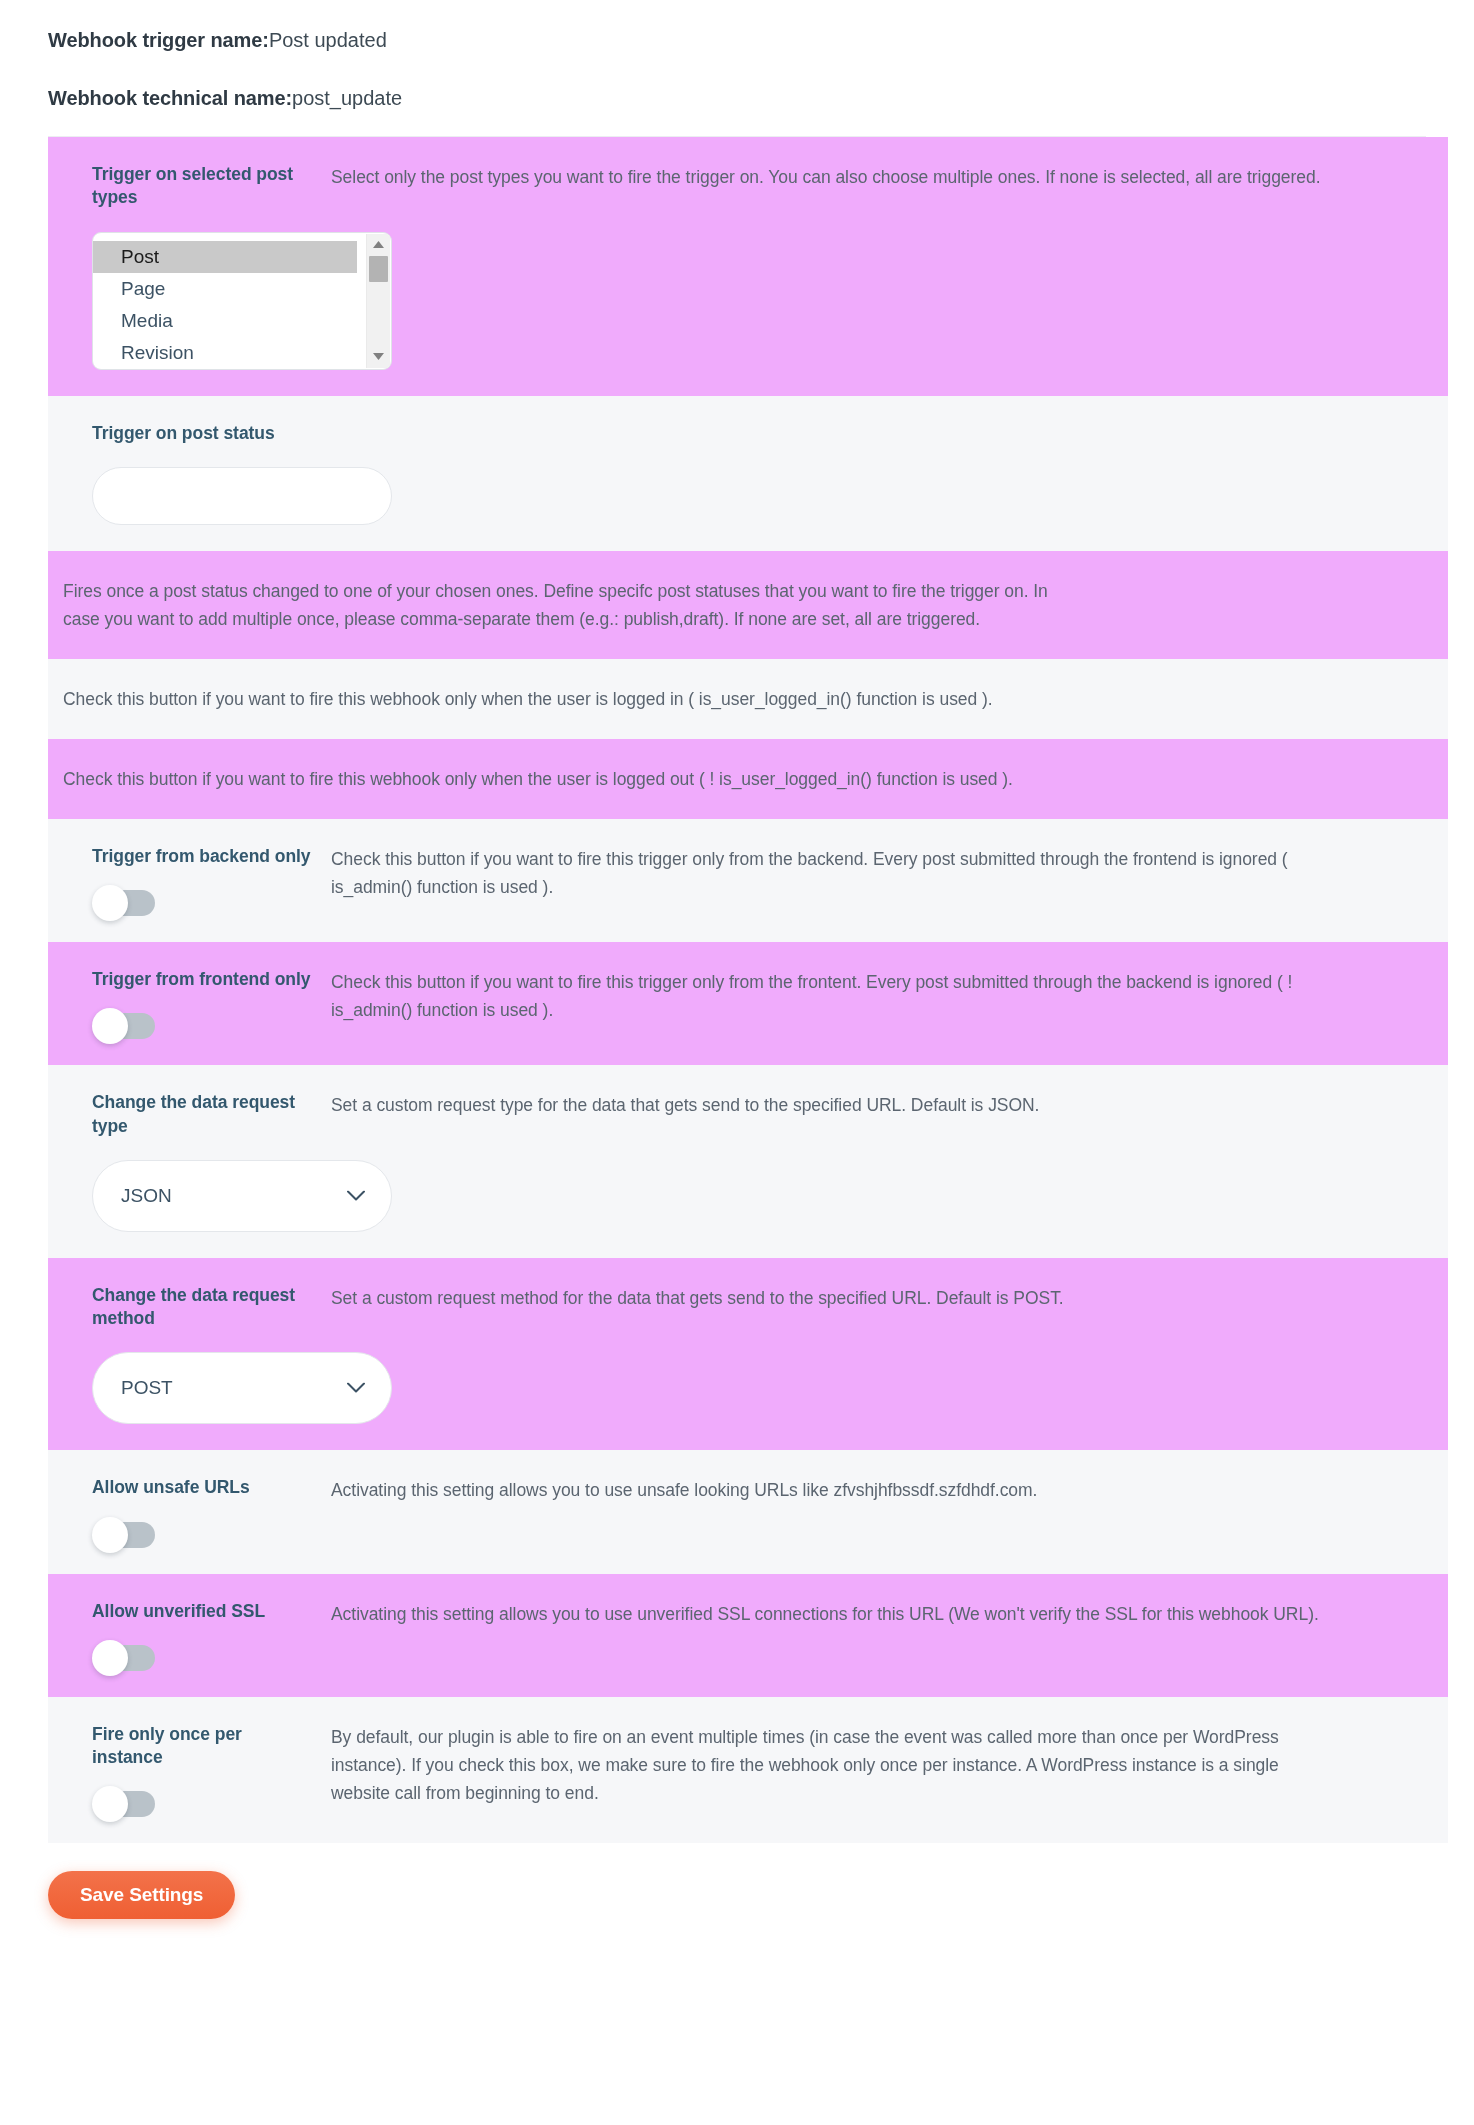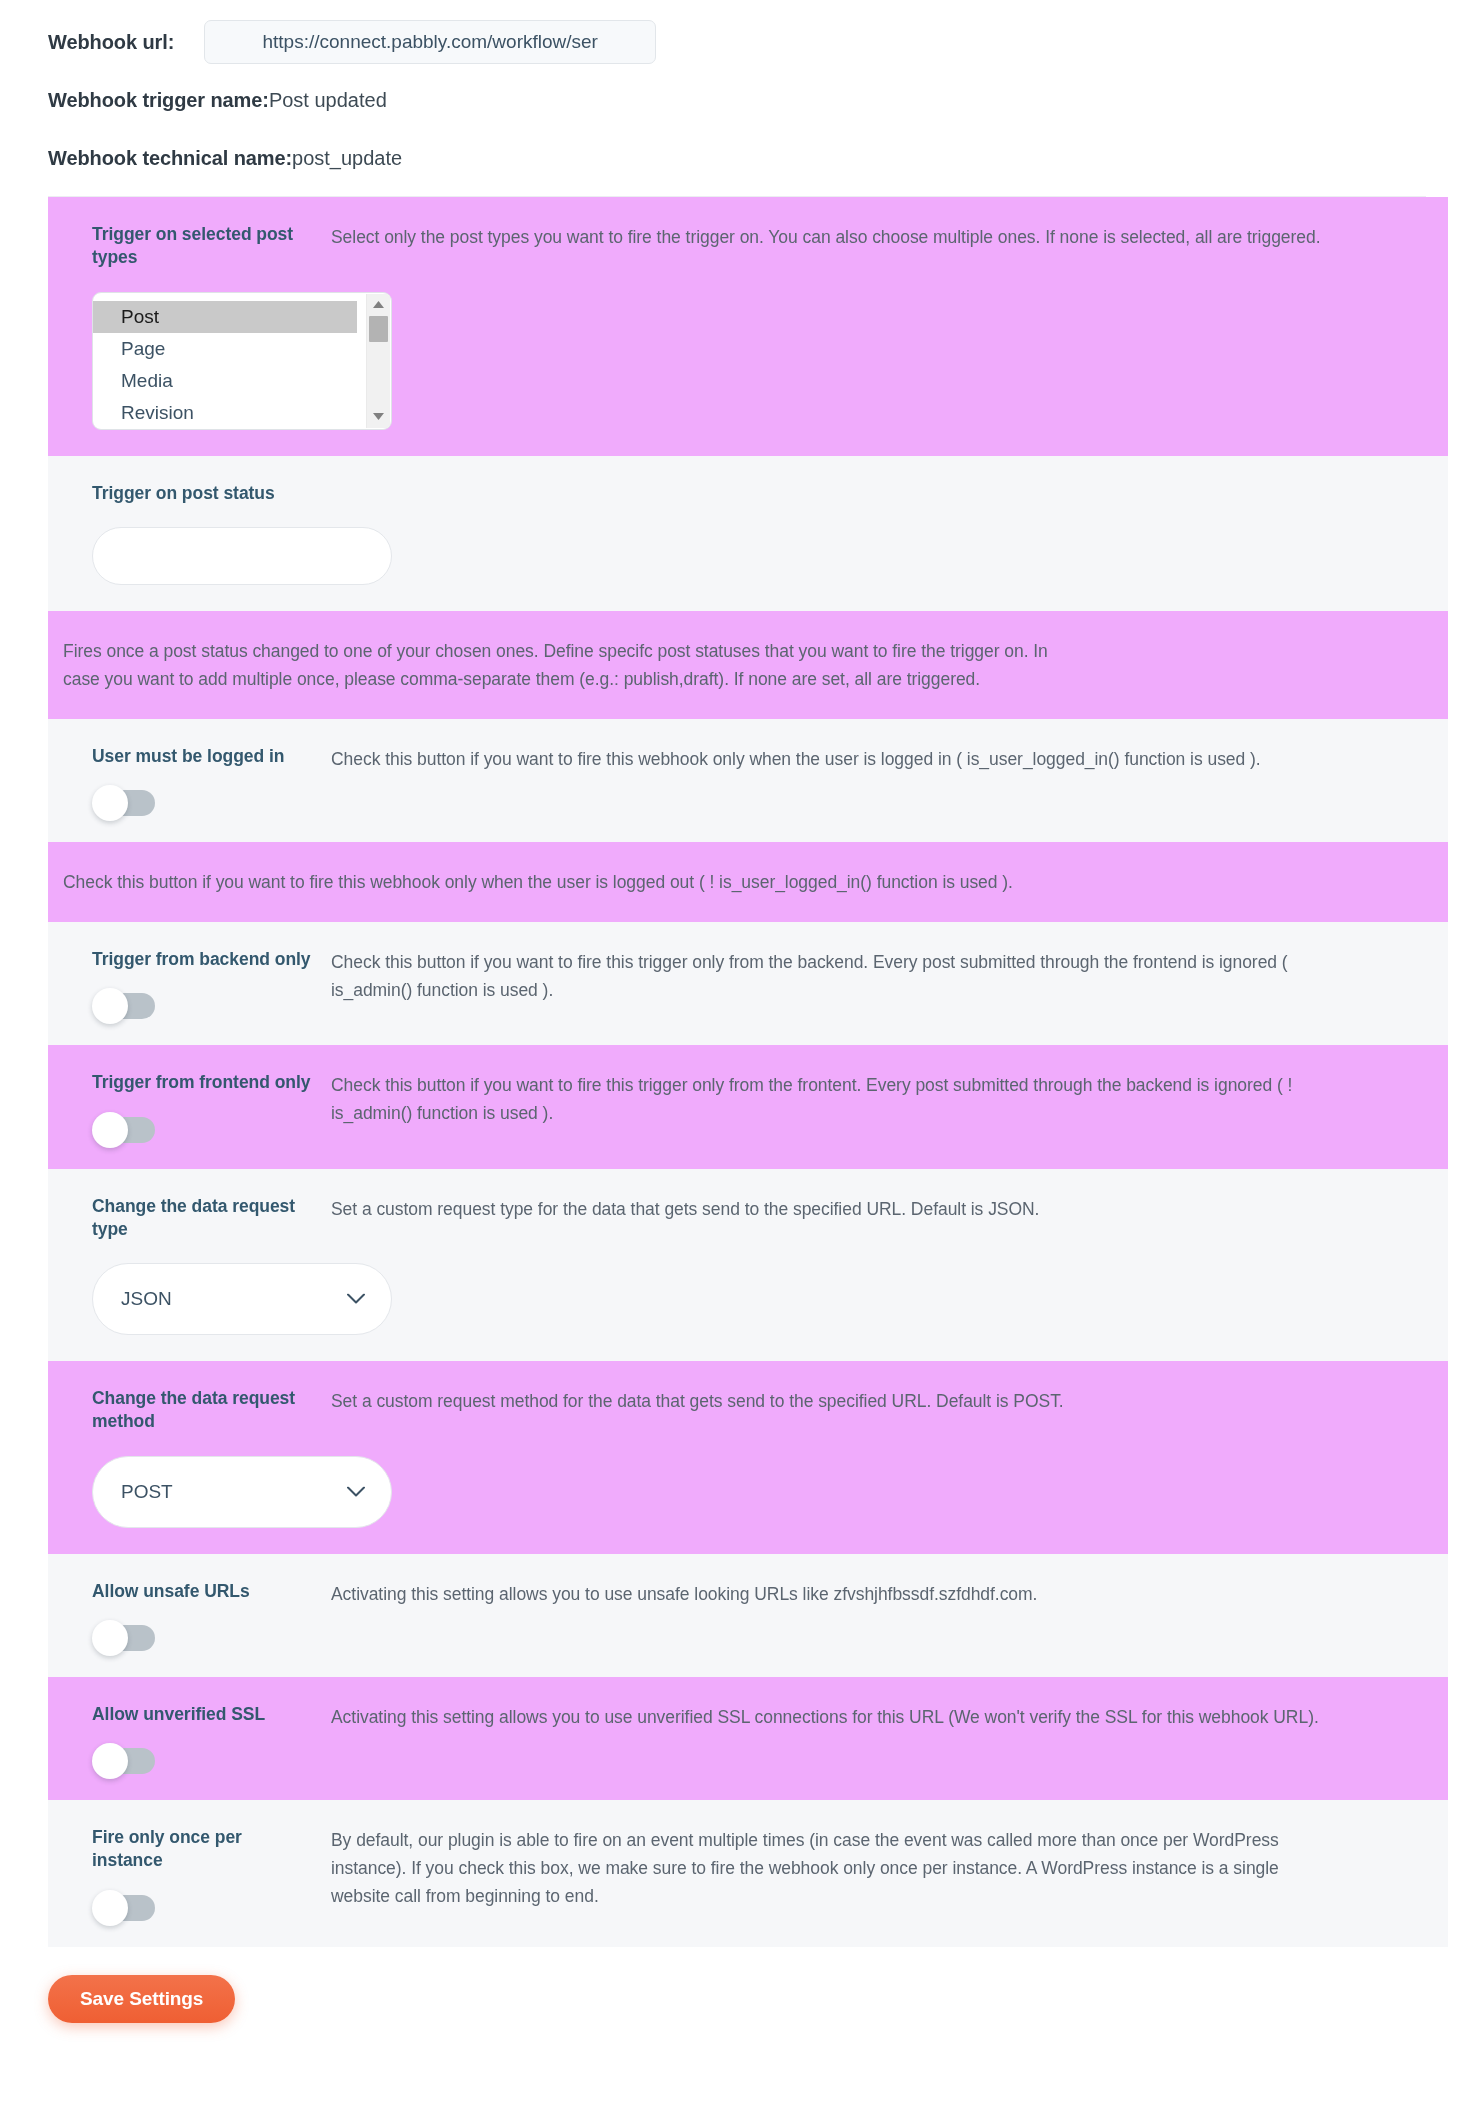--- a/index.html
+++ b/index.html
@@ -273,26 +273,20 @@
     cursor: pointer;
     box-shadow: 0 4px 14px rgba(239,95,51,0.35);
   }
 </style>
 </head>
 <body>
 
 <div class="page">
 
   <div class="header">
-    <div class="hdr-row first">
-      <div class="hdr-label">Webhook url:</div>
-      <div class="url-input">
-        <span>https://connect.pabbly.com/workflow/ser</span>
-      </div>
-    </div>
     <div class="hdr-row">
       <div class="hdr-label">Webhook trigger name:</div>
       <div class="hdr-value">Post updated</div>
     </div>
     <div class="hdr-row">
       <div class="hdr-label">Webhook technical name:</div>
       <div class="hdr-value">post_update</div>
     </div>
   </div>
 
@@ -336,29 +330,20 @@
           <div class="row-label">Trigger on post status</div>
           <div class="control-wrap"><input class="pill-input" type="text" value="" style=""></div>
         </div>
       </div>
       <div class="row">
         <div class="row-right">
           <div class="row-desc">Fires once a post status changed to one of your chosen ones. Define specifc post statuses that you want to fire the trigger on. In case you want to add multiple once, please comma-separate them (e.g.: publish,draft). If none are set, all are triggered.</div>
         </div>
       </div>
       <div class="row alt">
-        <div class="row-left">
-          <div class="row-label">User must be logged in</div>
-          <div class="control-wrap">
-            <div class="toggle">
-              <div class="toggle-track"></div>
-              <div class="toggle-knob"></div>
-            </div>
-          </div>
-        </div>
         <div class="row-right">
           <div class="row-desc">Check this button if you want to fire this webhook only when the user is logged in ( is_user_logged_in() function is used ).</div>
         </div>
       </div>
       <div class="row">
         <div class="row-right">
           <div class="row-desc">Check this button if you want to fire this webhook only when the user is logged out ( ! is_user_logged_in() function is used ).</div>
         </div>
       </div>
       <div class="row alt">

